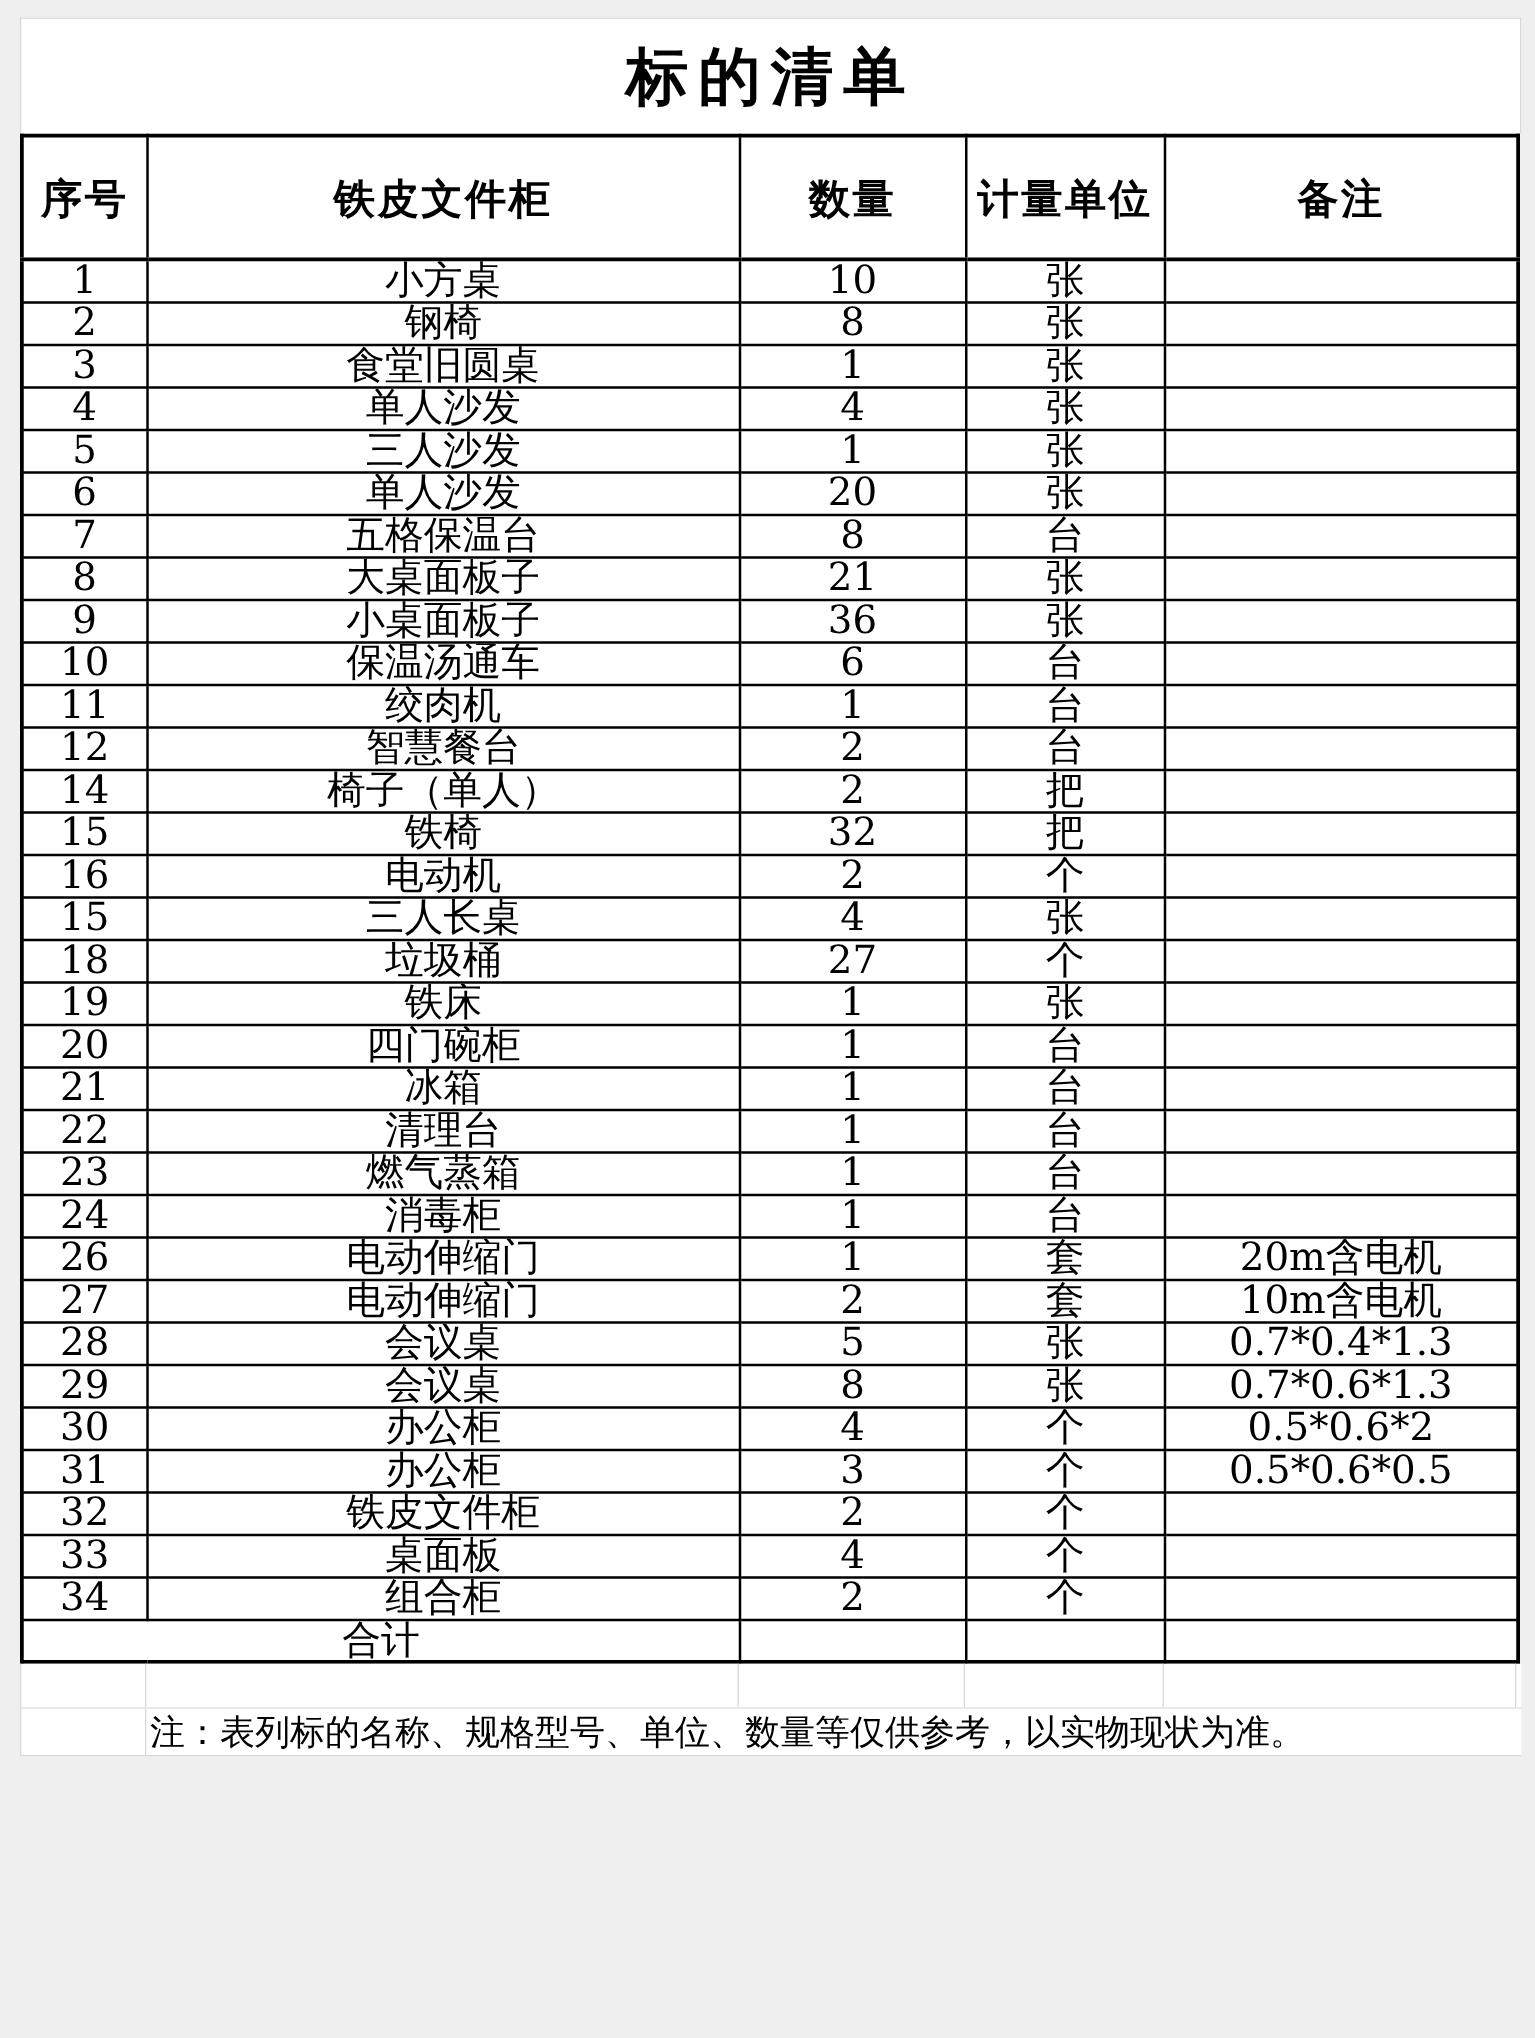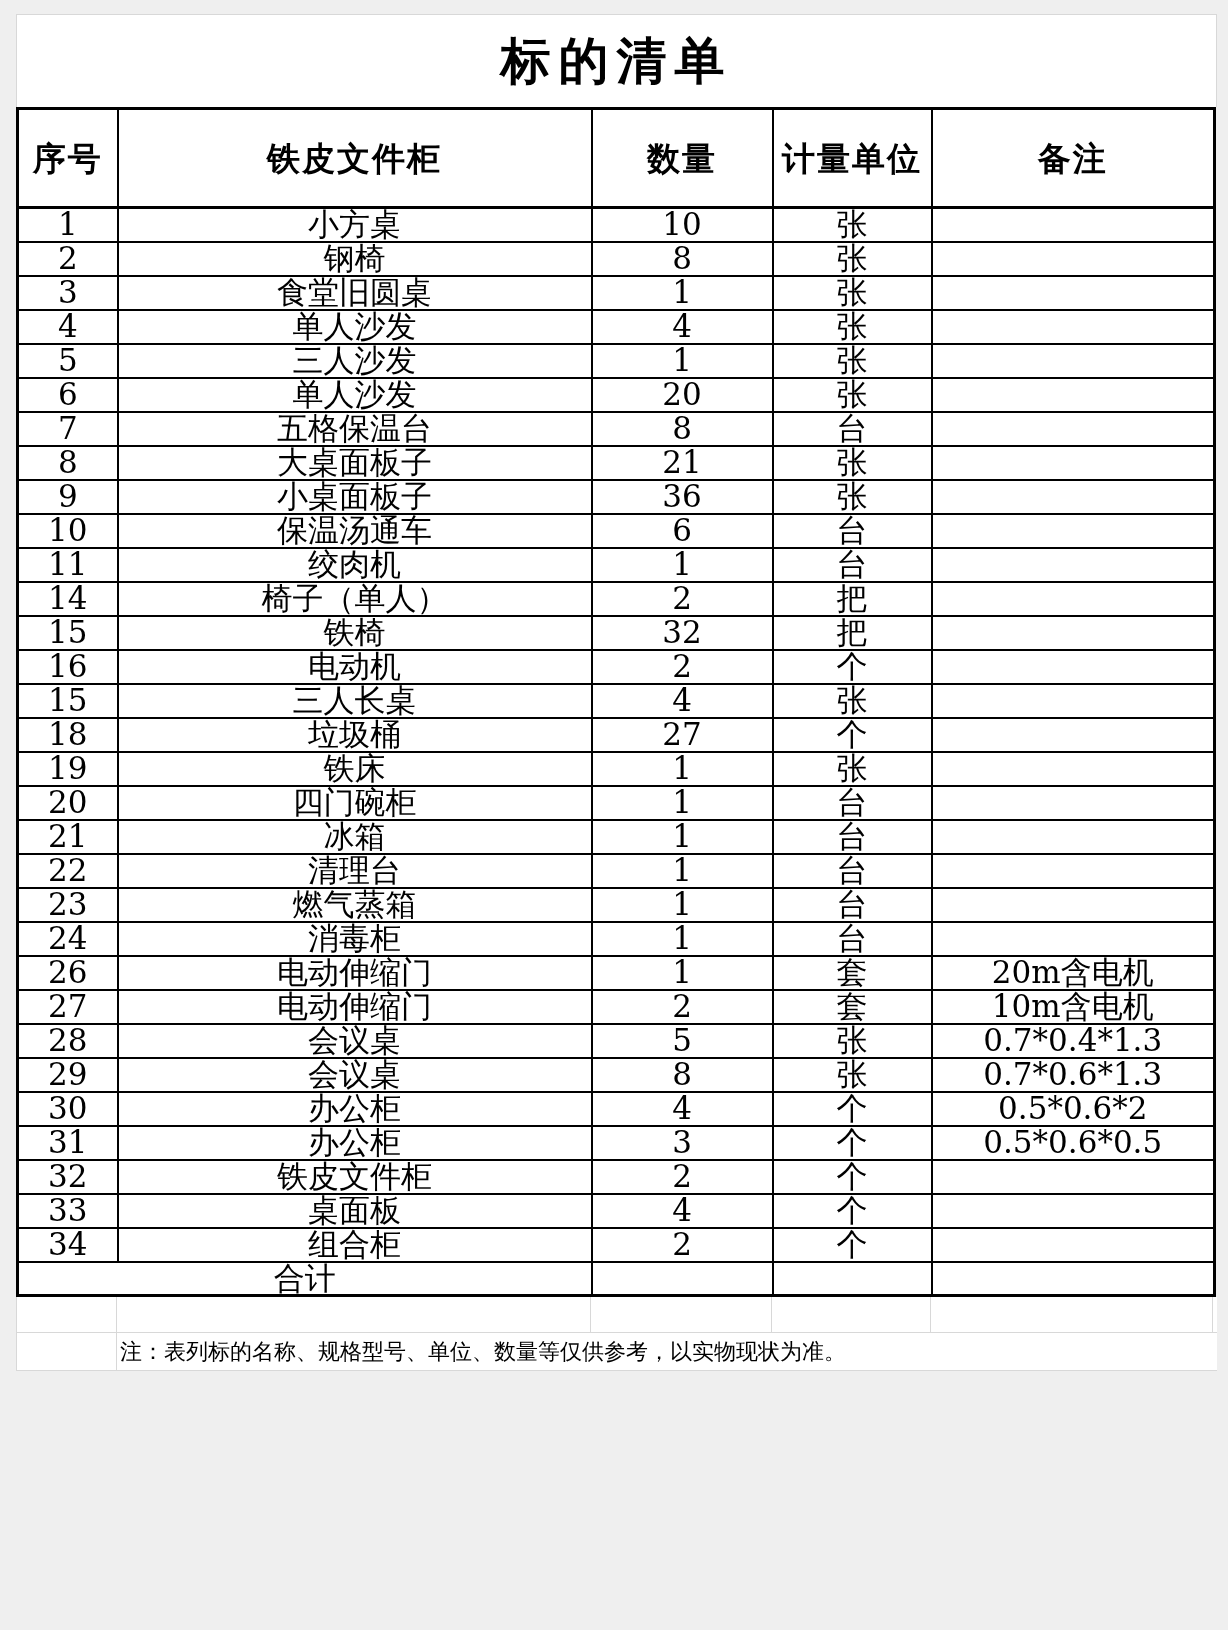--- a/index.html
+++ b/index.html
@@ -78,21 +78,21 @@
   }
   .note-spacer {
     width: 100px;
     border-right: 1px solid #d8d8d8;
   }
   .note-text {
     flex: 1;
     display: flex;
     align-items: center;
     padding-left: 3px;
-    font-size: 22px;
+    font-size: 28px;
     white-space: nowrap;
     overflow: hidden;
   }
   
   col.c1 { width: 100px; }
   col.c2 { width: 474px; }
   col.c3 { width: 181px; }
   col.c4 { width: 159px; }
   col.c5 { width: 283px; }
 </style>
@@ -190,20 +190,27 @@
     <td></td>
   </tr>
         <tr>
     <td>11</td>
     <td>绞肉机</td>
     <td>1</td>
     <td>台</td>
     <td></td>
   </tr>
         <tr>
+    <td>12</td>
+    <td>智慧餐台</td>
+    <td>2</td>
+    <td>台</td>
+    <td></td>
+  </tr>
+        <tr>
     <td>14</td>
     <td>椅子（单人）</td>
     <td>2</td>
     <td>把</td>
     <td></td>
   </tr>
         <tr>
     <td>15</td>
     <td>铁椅</td>
     <td>32</td>

